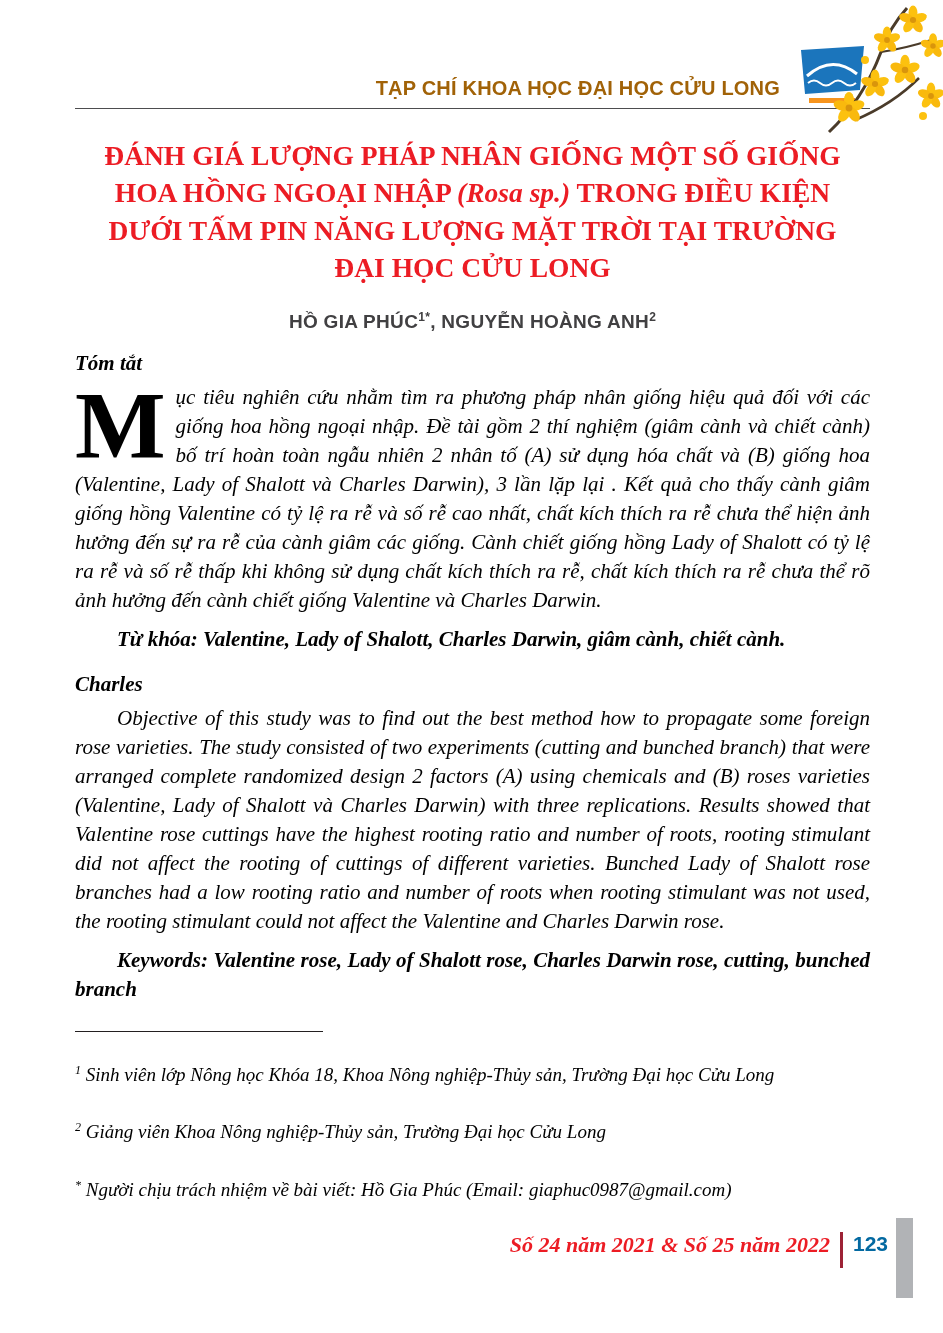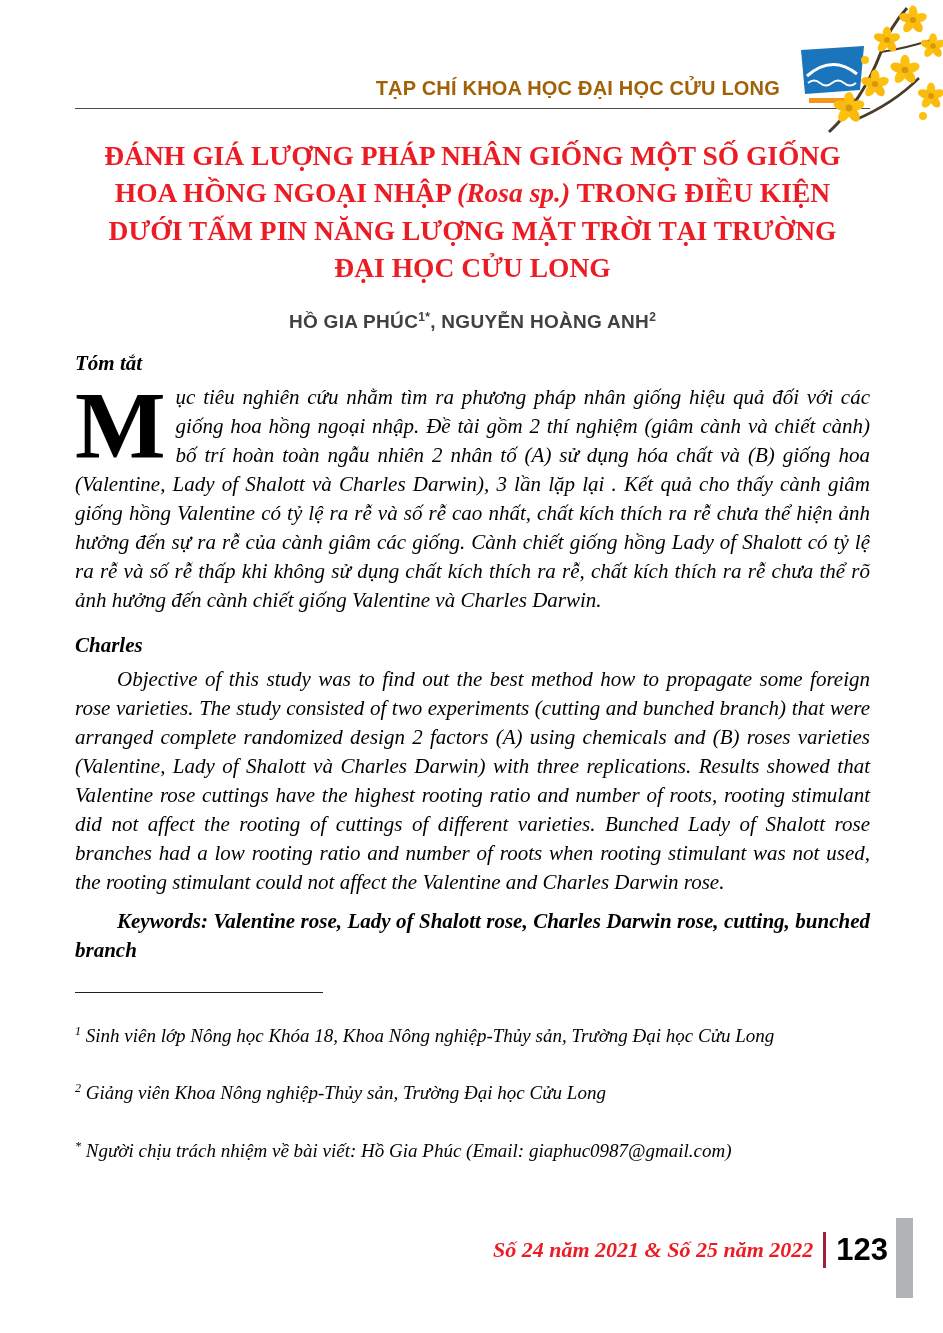--- a/index.html
+++ b/index.html
@@ -45,24 +45,24 @@
   .keywords { margin-top:10px; text-indent:42px; font-weight:bold; }
   .en-body { margin-top:7px; text-indent:42px; }
 
   
   .footnote-rule { margin-top:27px; width:248px; border:none; border-top:1.5px solid #231f20; }
   .footnotes { margin-top:10px; }
   .footnote { font-size:19px; font-style:italic; line-height:29px; text-align:justify;margin-top:24px; }
   .footnote sup { font-size:12px; }
 
   
-  .footer { position:absolute; top:1232px; right:55px; display:flex; align-items:center; gap:10px; }
+  .footer { position:absolute; top:1232px; right:55px; display:flex; align-items:flex-start; gap:10px; }
   .issue { color:#ec1c24; font-weight:bold; font-style:italic; font-size:22px; white-space:nowrap; }
   .footer-divider { width:3px; height:36px; background:#9d2235; }
-  .page-number { font-family:"Liberation Sans", sans-serif; font-weight:bold; font-size:31px; color:#000000; }
+  .page-number { font-family:"Liberation Sans", sans-serif; font-weight:bold; font-size:21px; color:#0369a1; }
   .gray-strip { position:absolute; top:1218px; right:30px; width:17px; height:80px; background:#b1b3b6; }
 </style>
 </head>
 <body>
 
 <div class="page">
 
   <div class="flowers">
     <svg width="128" height="138" viewBox="0 0 128 138" xmlns="http://www.w3.org/2000/svg">
       <defs>
@@ -114,20 +114,21 @@
       </span>
     </div>
     <hr class="header-rule">
 
     <h1 class="title"><span>ĐÁNH GIÁ LƯỢNG PHÁP NHÂN GIỐNG MỘT SỐ GIỐNG HOA HỒNG NGOẠI NHẬP </span><span class="t-italic">(Rosa sp.)</span><span> TRONG ĐIỀU KIỆN DƯỚI TẤM PIN NĂNG LƯỢNG MẶT TRỜI TẠI TRƯỜNG ĐẠI HỌC CỬU LONG</span></h1>
 
     <div class="authors"><span>HỒ GIA PHÚC</span><sup>1*</sup><span>, </span><span>NGUYỄN HOÀNG ANH</span><sup>2</sup></div>
 
     <div class="section-heading">Tóm tắt</div>
     <p class="para lead"><span class="dropcap">M</span><span>ục tiêu nghiên cứu nhằm tìm ra phương pháp nhân giống hiệu quả đối với các giống hoa hồng ngoại nhập. Đề tài gồm 2 thí nghiệm (giâm cành và chiết cành) bố trí hoàn toàn ngẫu nhiên 2 nhân tố (A) sử dụng hóa chất và (B) giống hoa (Valentine, Lady of Shalott và Charles Darwin), 3 lần lặp lại . Kết quả cho thấy cành giâm giống hồng Valentine có tỷ lệ ra rễ và số rễ cao nhất, chất kích thích ra rễ chưa thể hiện ảnh hưởng đến sự ra rễ của cành giâm các giống. Cành chiết giống hồng Lady of Shalott có tỷ lệ ra rễ và số rễ thấp khi không sử dụng chất kích thích ra rễ, chất kích thích ra rễ chưa thể rõ ảnh hưởng đến cành chiết giống Valentine và Charles Darwin.</span></p>
+    <p class="para keywords"><span>Từ khóa:</span><span> Valentine, Lady of Shalott, Charles Darwin, giâm cành, chiết cành.</span></p>
 
     <div class="section-heading">Charles</div>
     <p class="para en-body">Objective of this study was to find out the best method how to propagate some foreign rose varieties. The study consisted of two experiments (cutting and bunched branch) that were arranged complete randomized design 2 factors (A) using chemicals and (B) roses varieties (Valentine, Lady of Shalott và Charles Darwin) with three replications. Results showed that Valentine rose cuttings have the highest rooting ratio and number of roots, rooting stimulant did not affect the rooting of cuttings of different varieties. Bunched Lady of Shalott rose branches had a low rooting ratio and number of roots when rooting stimulant was not used, the rooting stimulant could not affect the Valentine and Charles Darwin rose.</p>
     <p class="para keywords"><span>Keywords:</span><span> Valentine rose, Lady of Shalott rose, Charles Darwin rose, cutting, bunched branch</span></p>
 
     <hr class="footnote-rule">
     <div class="footnotes">
       <p class="footnote"><sup>1</sup><span> Sinh viên lớp Nông học Khóa 18, Khoa Nông nghiệp-Thủy sản, Trường Đại học Cửu Long</span></p>
       <p class="footnote"><sup>2</sup><span> Giảng viên Khoa Nông nghiệp-Thủy sản, Trường Đại học Cửu Long</span></p>
       <p class="footnote"><sup>*</sup><span> Người chịu trách nhiệm về bài viết: Hồ Gia Phúc (Email: giaphuc0987@gmail.com)</span></p>

